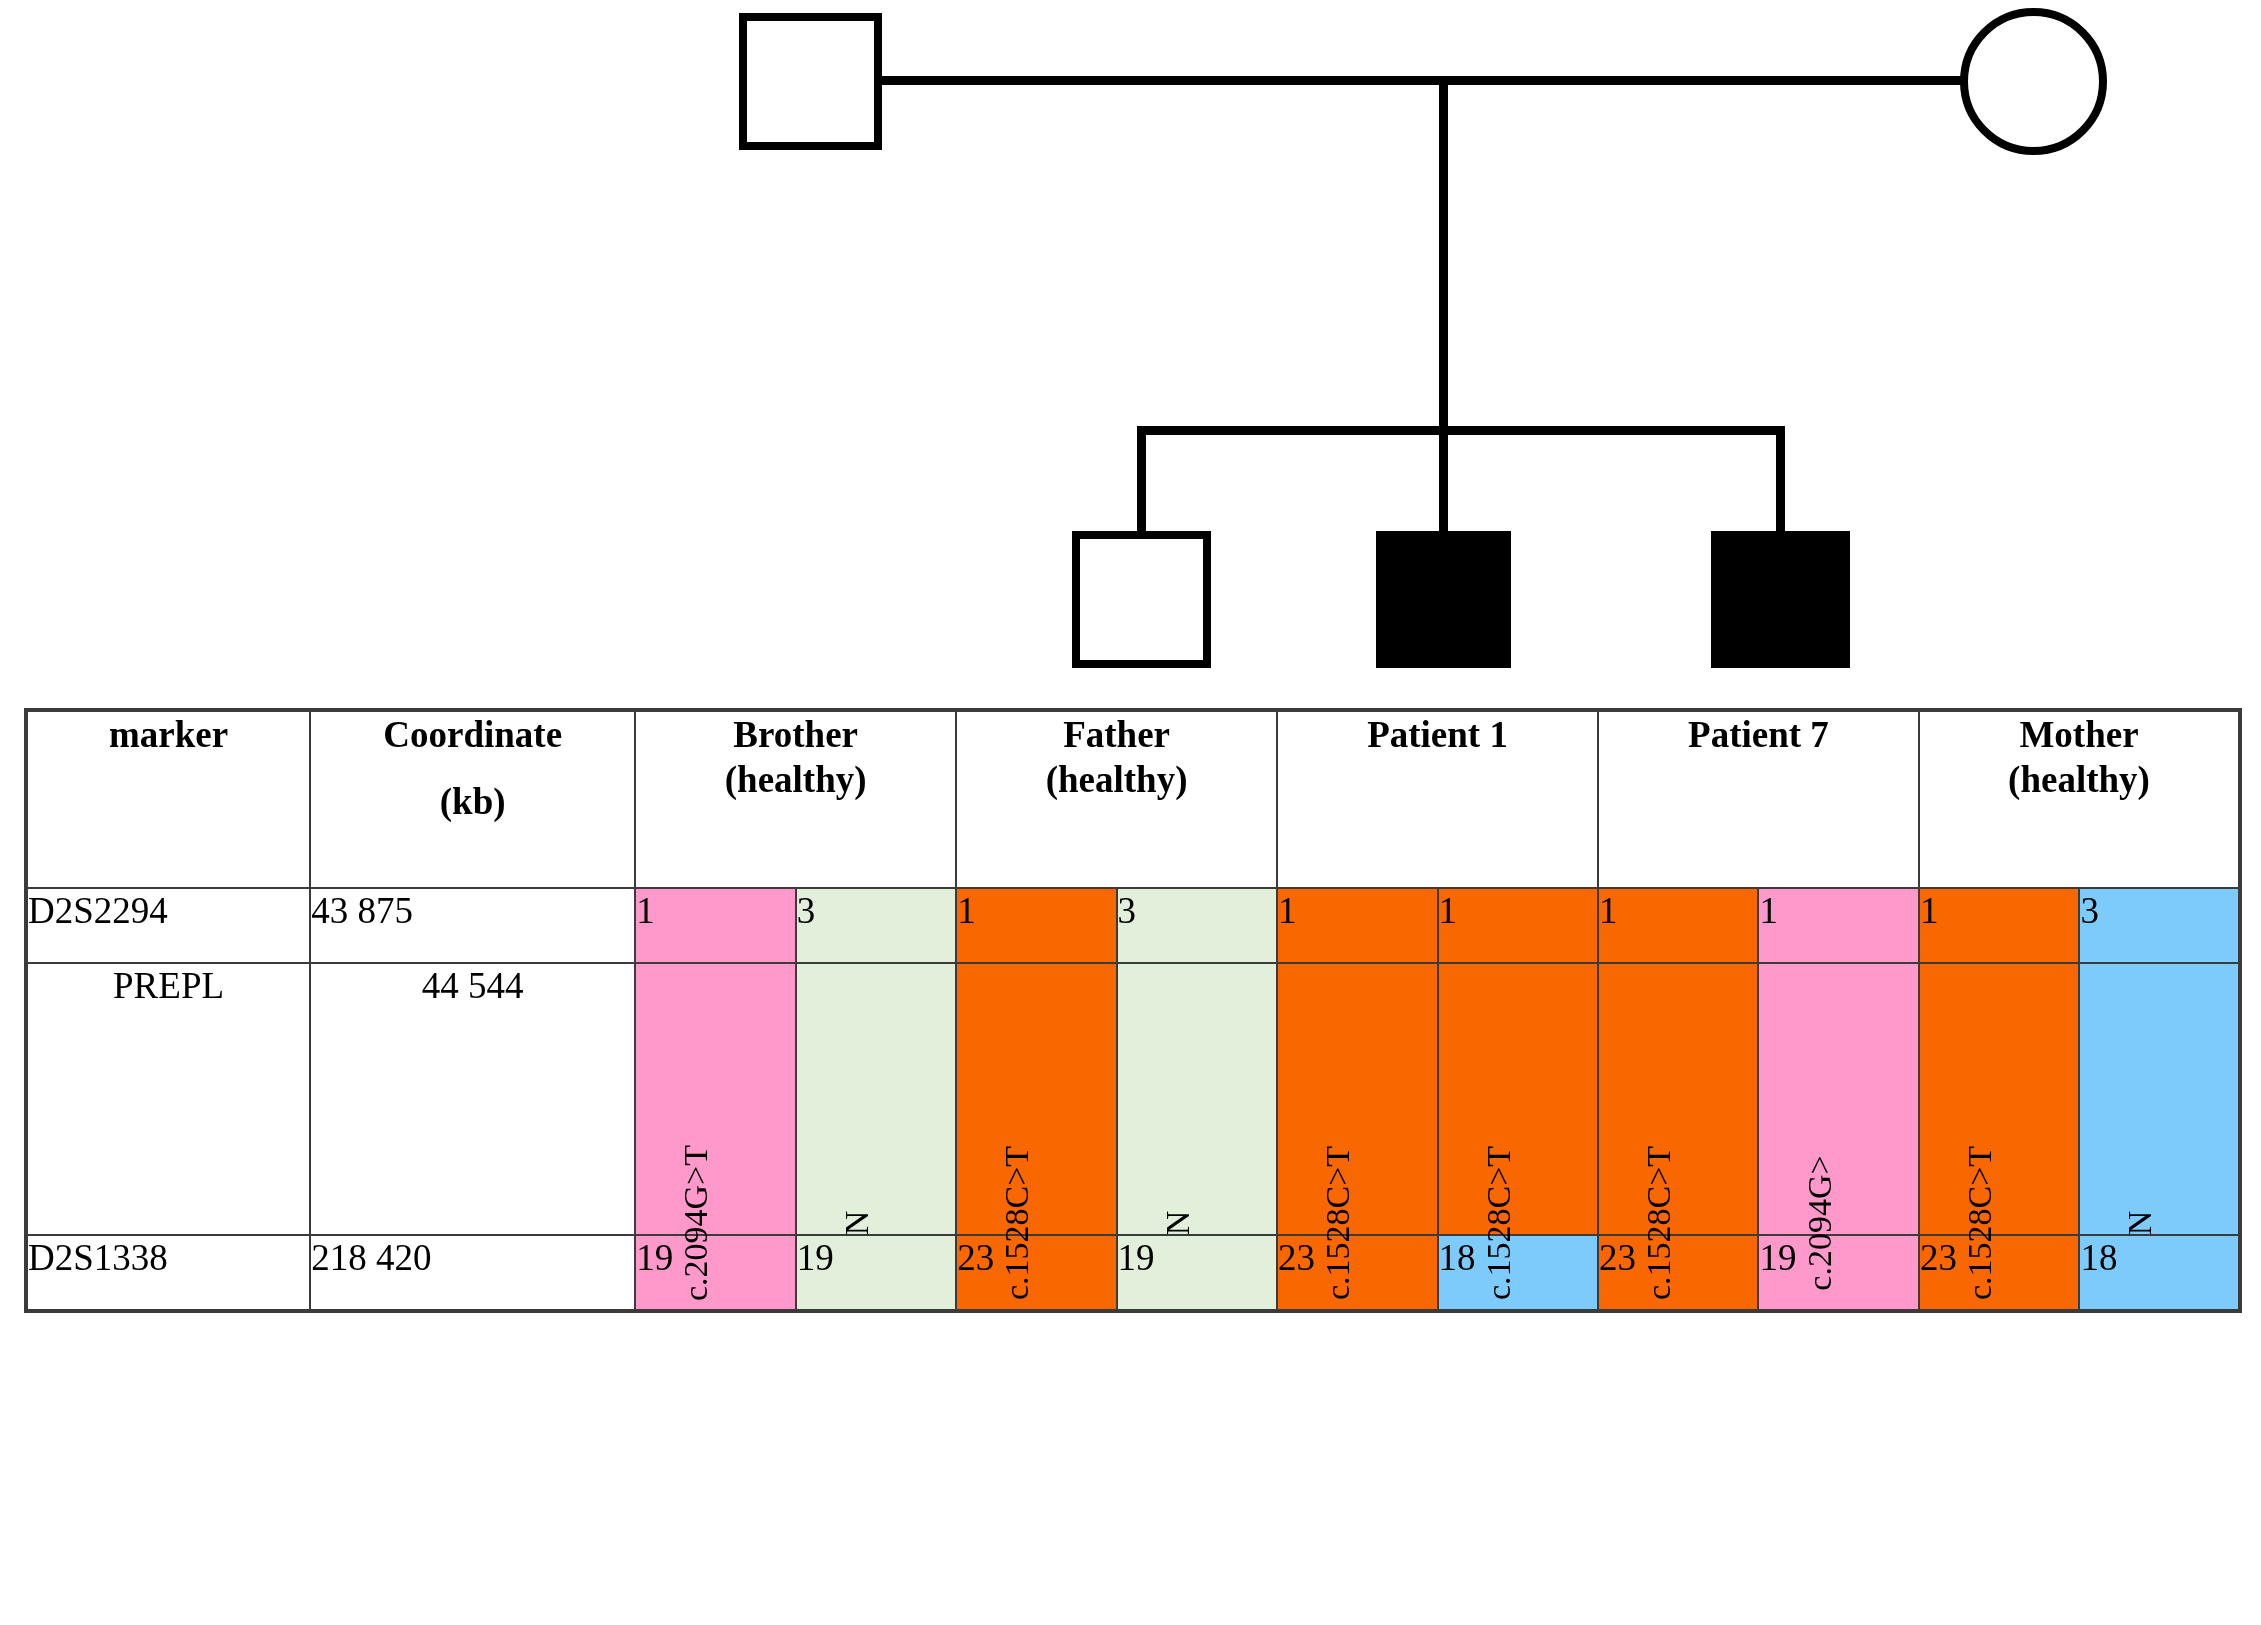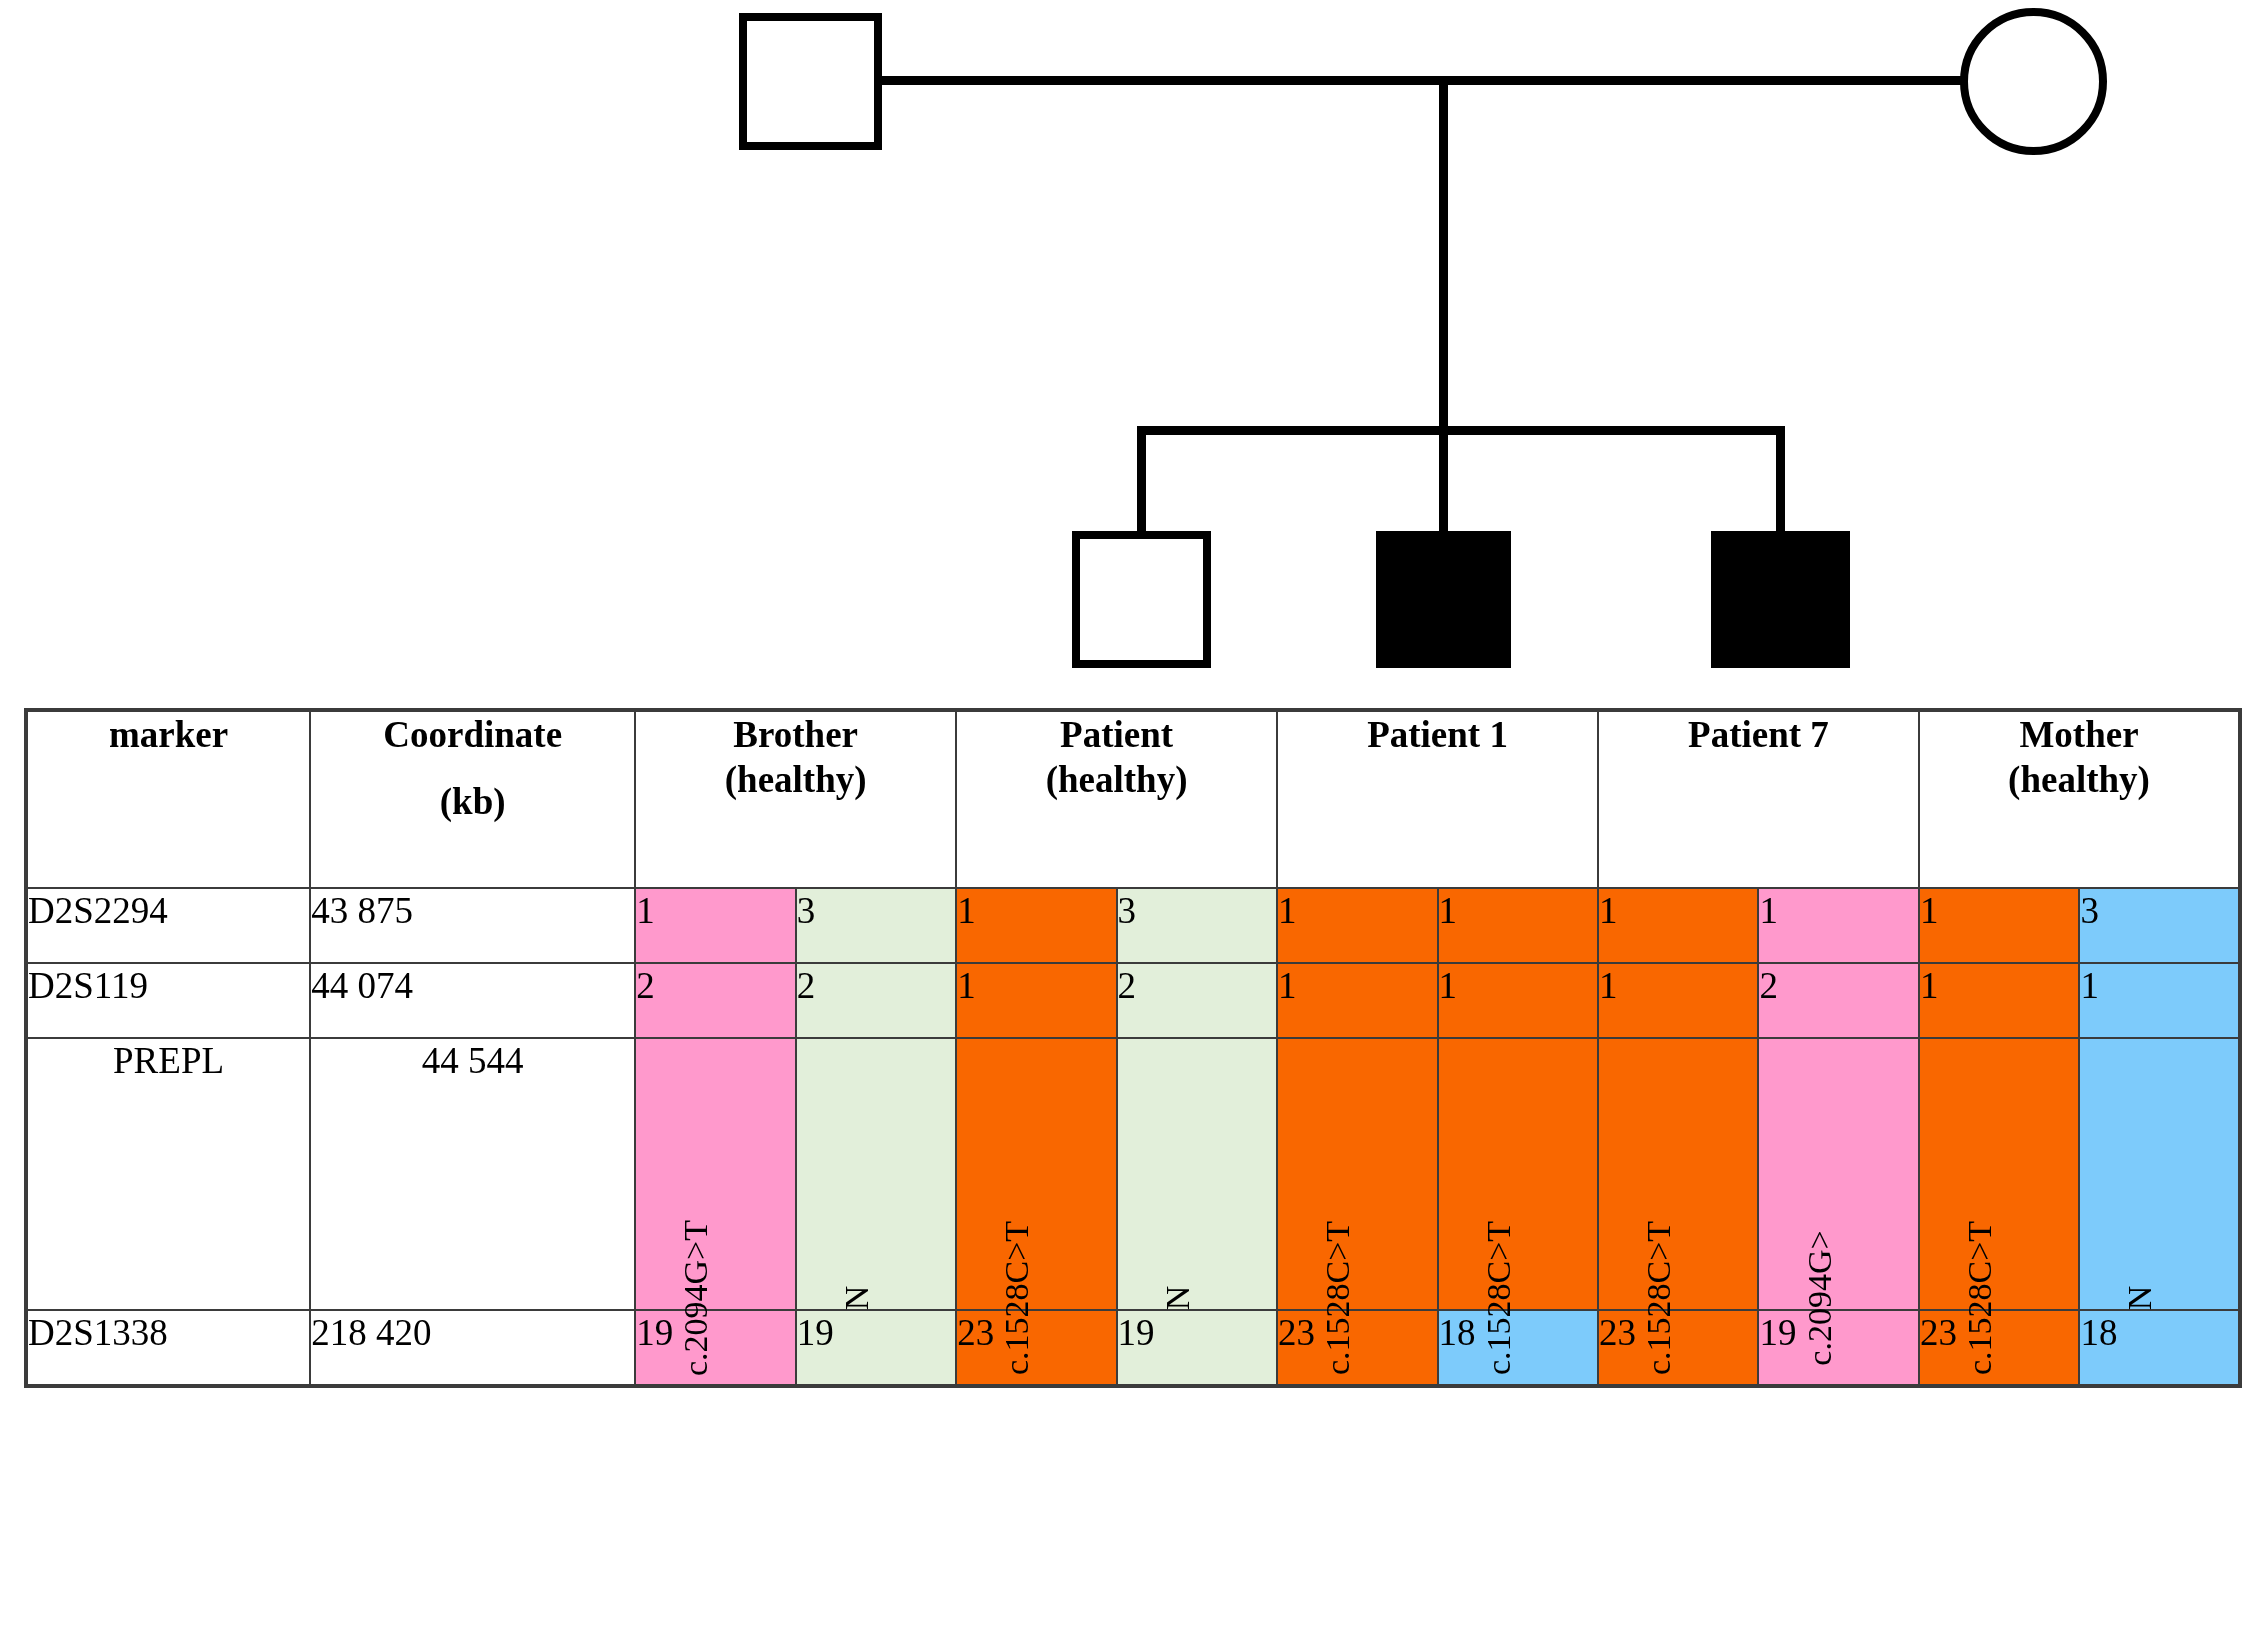--- a/index.html
+++ b/index.html
@@ -91,21 +91,21 @@
           <th class="hd">
             <div>Coordinate</div>
             <div style="height:22px"></div>
             <div>(kb)</div>
           </th>
           <th class="hd" colspan="2">
             <div>Brother</div>
             <div>(healthy)</div>
           </th>
           <th class="hd" colspan="2">
-            <div>Patient</div>
+            <div>Father</div>
             <div>(healthy)</div>
           </th>
           <th class="hd" colspan="2">
             <div>Patient 1</div>
           </th>
           <th class="hd" colspan="2">
             <div>Patient 7</div>
           </th>
           <th class="hd" colspan="2">
             <div>Mother</div>
@@ -121,34 +121,20 @@
             <td class="allele green">3</td>
             <td class="allele orange">1</td>
             <td class="allele green">3</td>
             <td class="allele orange">1</td>
             <td class="allele orange">1</td>
             <td class="allele orange">1</td>
             <td class="allele pink">1</td>
             <td class="allele orange">1</td>
             <td class="allele blue">3</td>
           </tr>
-          <tr class="r-std">
-            <td class="lbl">D2S119</td>
-            <td class="lbl">44 074</td>
-            <td class="allele pink">2</td>
-            <td class="allele green">2</td>
-            <td class="allele orange">1</td>
-            <td class="allele green">2</td>
-            <td class="allele orange">1</td>
-            <td class="allele orange">1</td>
-            <td class="allele orange">1</td>
-            <td class="allele pink">2</td>
-            <td class="allele orange">1</td>
-            <td class="allele blue">1</td>
-          </tr>
           <tr class="r-prepl">
             <td class="lbl">PREPL</td>
             <td class="lbl">44 544</td>
             <td class="allele pink">
               <div class="rot">
                 <span>c.2094G&gt;T</span>
               </div>
             </td>
             <td class="allele green">
               <div class="rot short">

